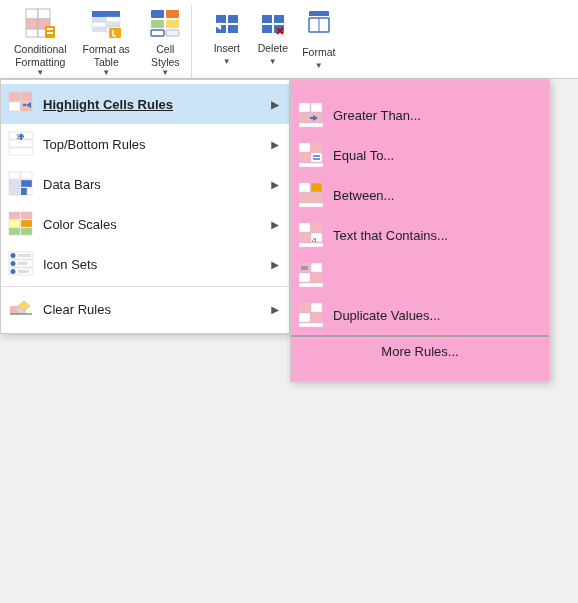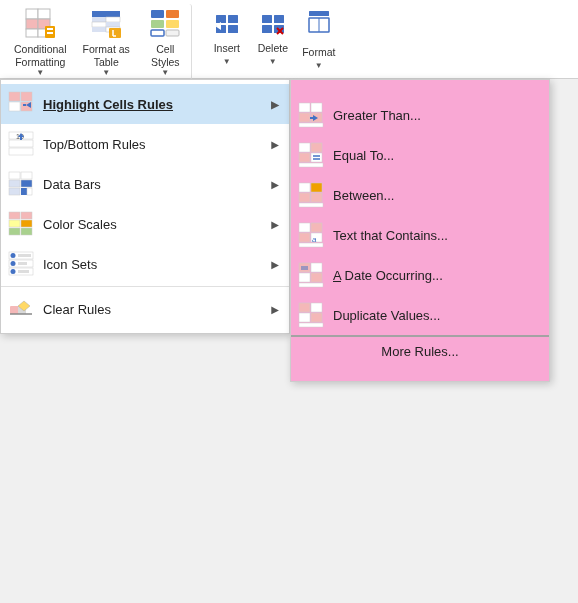--- a/index.html
+++ b/index.html
@@ -450,21 +450,20 @@
           <rect x="1" y="1" width="11" height="9" fill="#f4b8b8" stroke="#ccc" stroke-width="0.5"></rect>
           <rect x="13" y="1" width="11" height="9" fill="#fff" stroke="#ccc" stroke-width="0.5"></rect>
           <rect x="1" y="11" width="11" height="9" fill="#fff" stroke="#ccc" stroke-width="0.5"></rect>
           <rect x="13" y="11" width="11" height="9" fill="#f4b8b8" stroke="#ccc" stroke-width="0.5"></rect>
           <rect x="1" y="21" width="24" height="4" fill="#fff" stroke="#ccc" stroke-width="0.5"></rect>
 
           <line x1="3" y1="5" x2="10" y2="5" stroke="#4472c4" stroke-width="1"></line>
           <line x1="3" y1="7" x2="10" y2="7" stroke="#4472c4" stroke-width="1"></line>
         </svg>
       </div>
-      <span class="item-label"><u>A</u> Date Occurring...</span>
     </div>
 
     <div class="menu-item">
       <div class="item-icon">
         <svg width="26" height="26" viewBox="0 0 26 26">
           <rect x="1" y="1" width="11" height="9" fill="#f4b8b8" stroke="#ccc" stroke-width="0.5"></rect>
           <rect x="13" y="1" width="11" height="9" fill="#fff" stroke="#ccc" stroke-width="0.5"></rect>
           <rect x="1" y="11" width="11" height="9" fill="#fff" stroke="#ccc" stroke-width="0.5"></rect>
           <rect x="13" y="11" width="11" height="9" fill="#f4b8b8" stroke="#ccc" stroke-width="0.5"></rect>
           <rect x="1" y="21" width="24" height="4" fill="#fff" stroke="#ccc" stroke-width="0.5"></rect>

